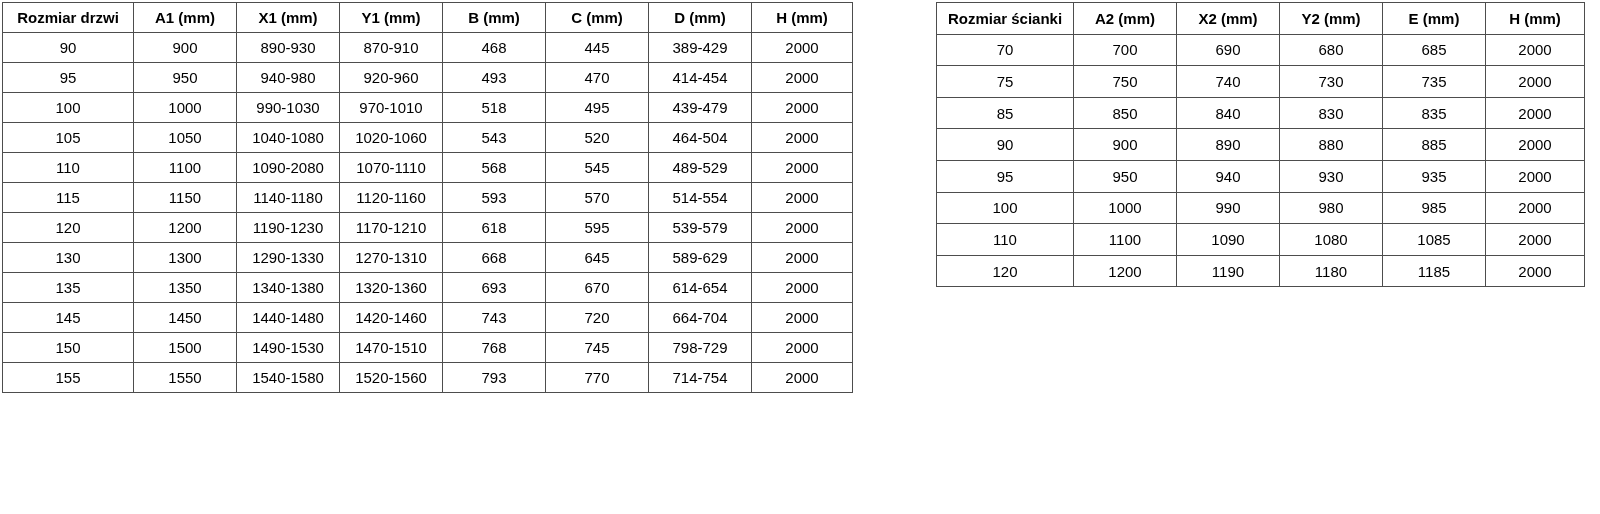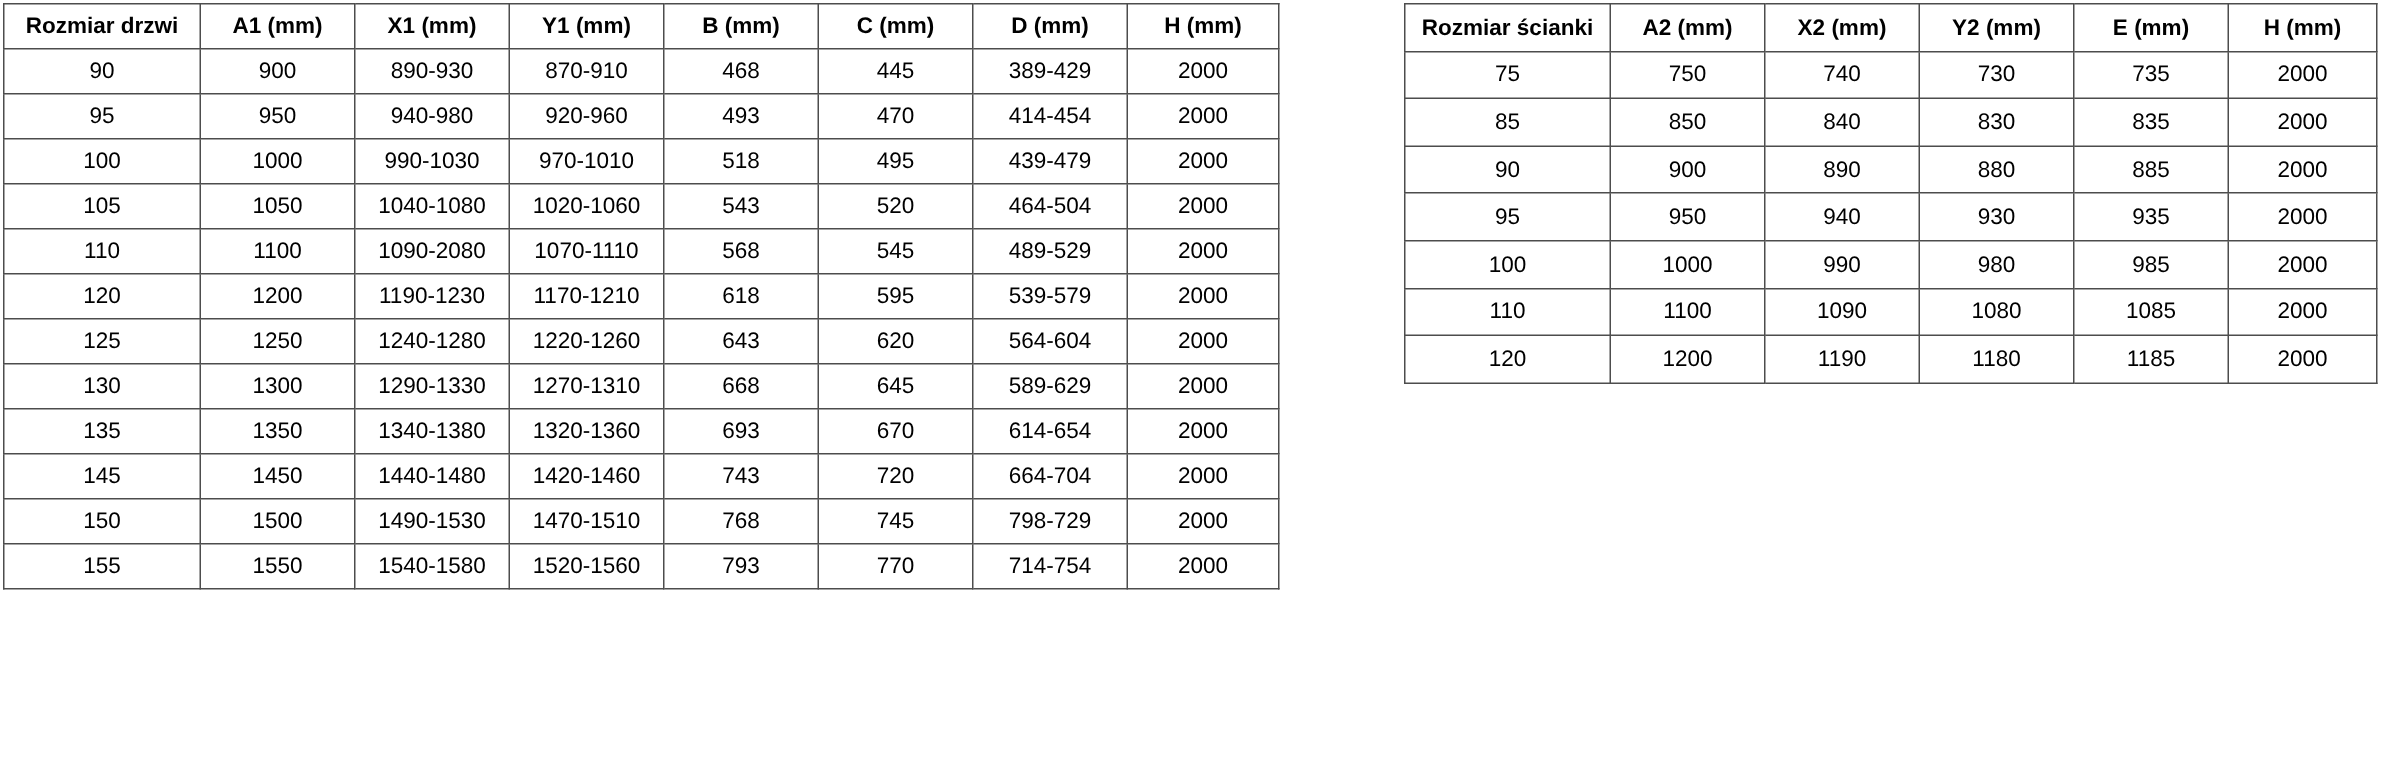--- a/index.html
+++ b/index.html
@@ -126,40 +126,40 @@
           <td>110</td>
           <td>1100</td>
           <td>1090-2080</td>
           <td>1070-1110</td>
           <td>568</td>
           <td>545</td>
           <td>489-529</td>
           <td>2000</td>
         </tr>
         <tr>
+          <td>115</td>
+          <td>1150</td>
+          <td>1140-1180</td>
+          <td>1120-1160</td>
+          <td>593</td>
+          <td>570</td>
+          <td>514-554</td>
+          <td>2000</td>
+        </tr>
+        <tr>
           <td>120</td>
           <td>1200</td>
           <td>1190-1230</td>
           <td>1170-1210</td>
           <td>618</td>
           <td>595</td>
           <td>539-579</td>
           <td>2000</td>
         </tr>
         <tr>
-          <td>125</td>
-          <td>1250</td>
-          <td>1240-1280</td>
-          <td>1220-1260</td>
-          <td>643</td>
-          <td>620</td>
-          <td>564-604</td>
-          <td>2000</td>
-        </tr>
-        <tr>
           <td>130</td>
           <td>1300</td>
           <td>1290-1330</td>
           <td>1270-1310</td>
           <td>668</td>
           <td>645</td>
           <td>589-629</td>
           <td>2000</td>
         </tr>
         <tr>
@@ -219,20 +219,28 @@
           <th>Rozmiar ścianki</th>
           <th>A2 (mm)</th>
           <th>X2 (mm)</th>
           <th>Y2 (mm)</th>
           <th>E (mm)</th>
           <th>H (mm)</th>
         </tr>
       </thead>
       <tbody>
         <tr>
+          <td>70</td>
+          <td>700</td>
+          <td>690</td>
+          <td>680</td>
+          <td>685</td>
+          <td>2000</td>
+        </tr>
+        <tr>
           <td>75</td>
           <td>750</td>
           <td>740</td>
           <td>730</td>
           <td>735</td>
           <td>2000</td>
         </tr>
         <tr>
           <td>85</td>
           <td>850</td>

